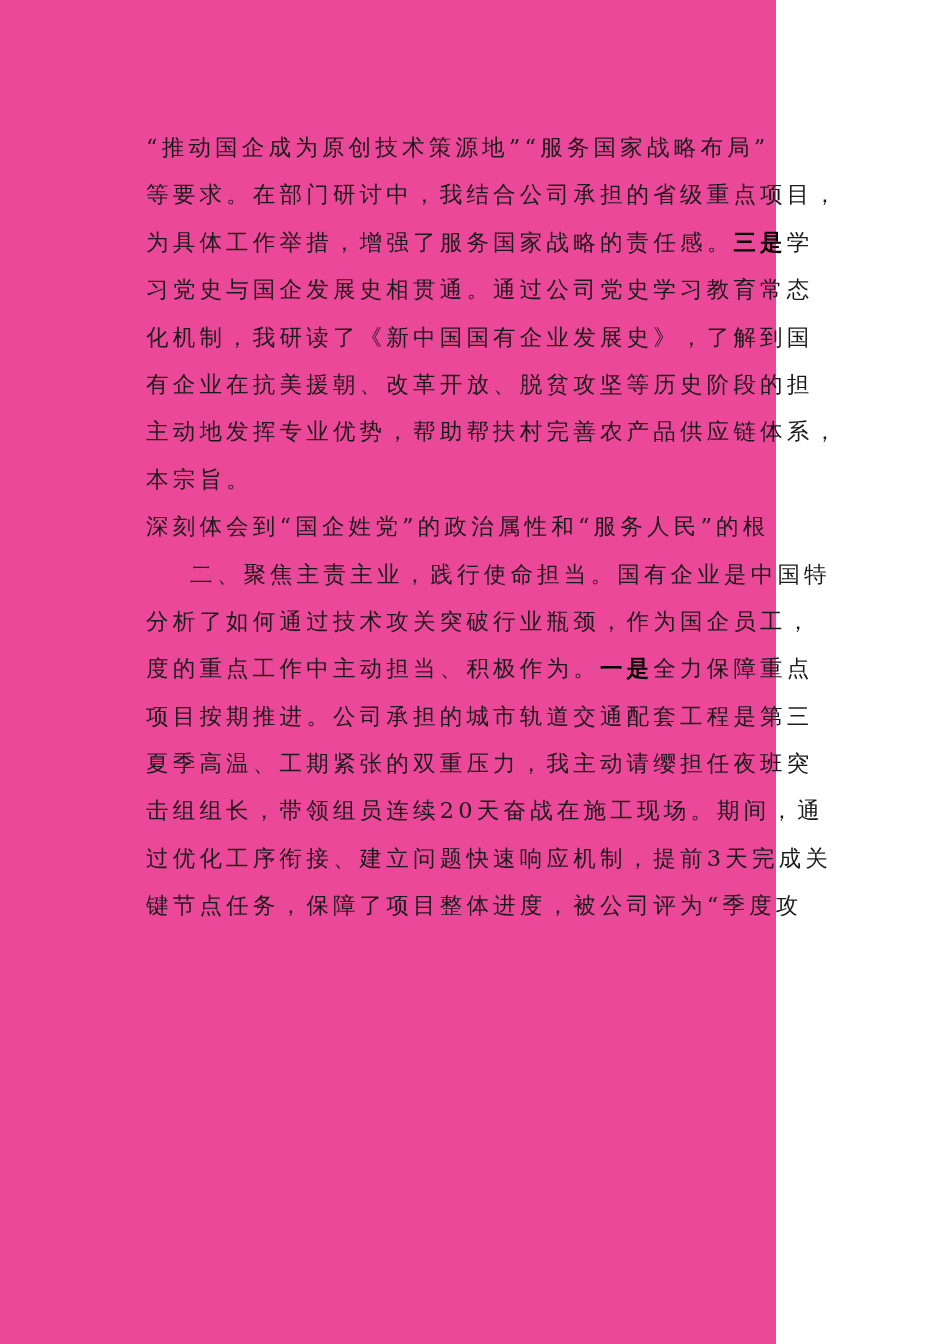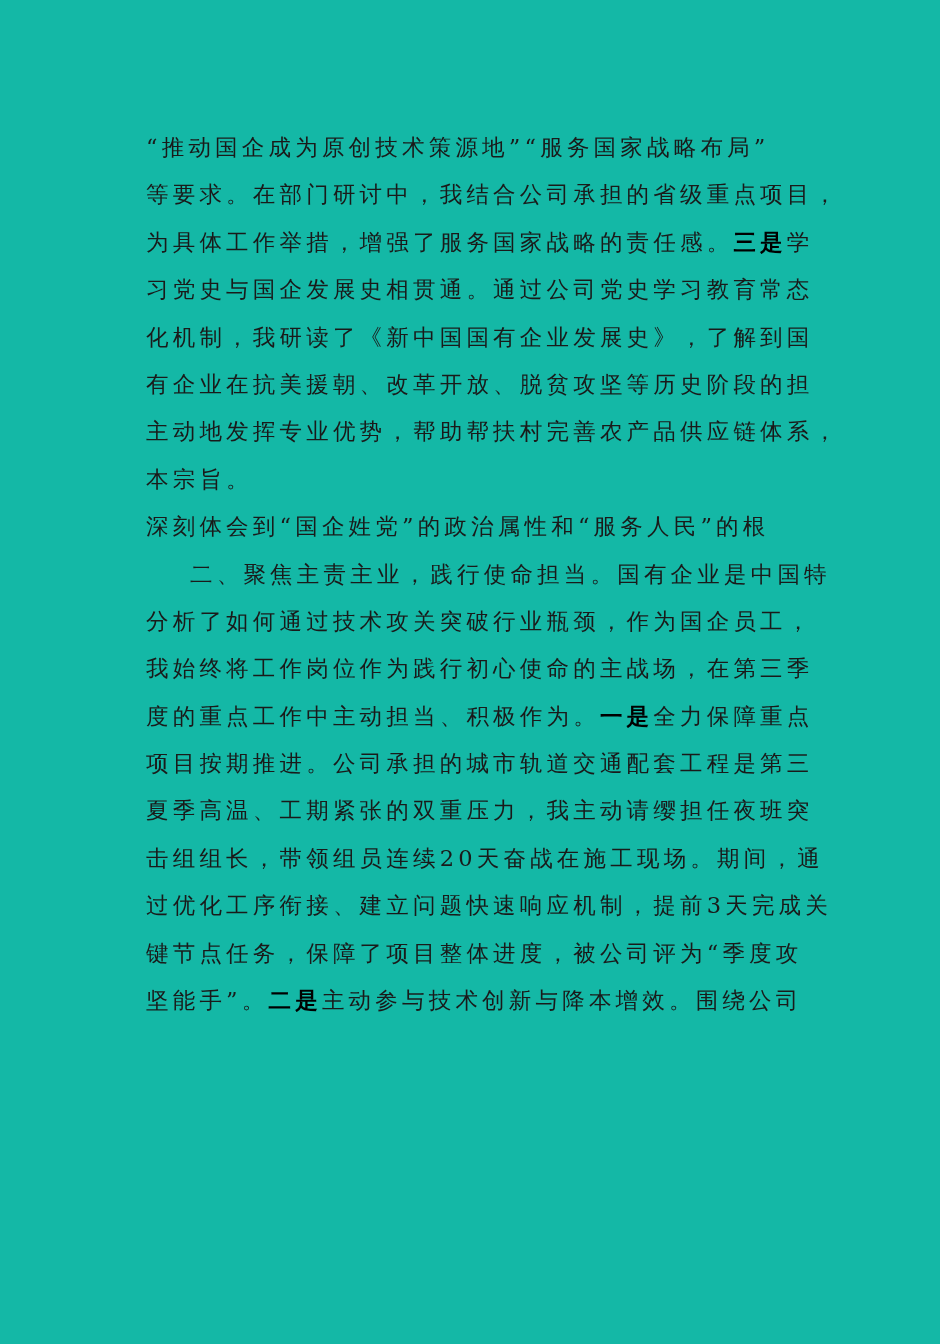--- a/index.html
+++ b/index.html
@@ -10,23 +10,23 @@
     body {
       width: 950px;
       height: 1344px;
       position: relative;
       overflow: hidden;
     }
     .page {
       position: absolute;
       left: 0;
       top: 0;
-      width: 940px;
+      width: 776px;
       height: 1344px;
-      background: #14b8a6;
+      background: #ec4899;
     }
     .text-body {
       position: absolute;
       left: 146px;
       top: 124px;
       width: 660px;
       font-family: "DejaVu Serif", "Liberation Serif", serif;
       font-size: 22.5px;
       color: #1a1a1a;
     }
@@ -58,24 +58,22 @@
       <div class="line"><span>化机制，我研读了《新中国国有企业发展史》，了解到国</span></div>
       <div class="line"><span>有企业在抗美援朝、改革开放、脱贫攻坚等历史阶段的担</span></div>
       <div class="line"><span>主动地发挥专业优势，帮助帮扶村完善农产品供应链体系，</span></div>
       <div class="line"><span>本宗旨。</span></div>
       <div class="line"><span>深刻体会到“国企姓党”的政治属性和“服务人民”的根</span></div>
     </div>
 
     <div class="paragraph">
       <div class="line indent"><span>二、聚焦主责主业，践行使命担当。国有企业是中国特</span></div>
       <div class="line"><span>分析了如何通过技术攻关突破行业瓶颈，作为国企员工，</span></div>
-      <div class="line"><span>我始终将工作岗位作为践行初心使命的主战场，在第三季</span></div>
       <div class="line"><span>度的重点工作中主动担当、积极作为。</span><span class="bold">一是</span><span>全力保障重点</span></div>
       <div class="line"><span>项目按期推进。公司承担的城市轨道交通配套工程是第三</span></div>
       <div class="line"><span>夏季高温、工期紧张的双重压力，我主动请缨担任夜班突</span></div>
       <div class="line"><span>击组组长，带领组员连续20天奋战在施工现场。期间，通</span></div>
       <div class="line"><span>过优化工序衔接、建立问题快速响应机制，提前3天完成关</span></div>
       <div class="line"><span>键节点任务，保障了项目整体进度，被公司评为“季度攻</span></div>
-      <div class="line"><span>坚能手”。</span><span class="bold">二是</span><span>主动参与技术创新与降本增效。围绕公司</span></div>
     </div>
 
   </div>
 </div>
 
 </body></html>

